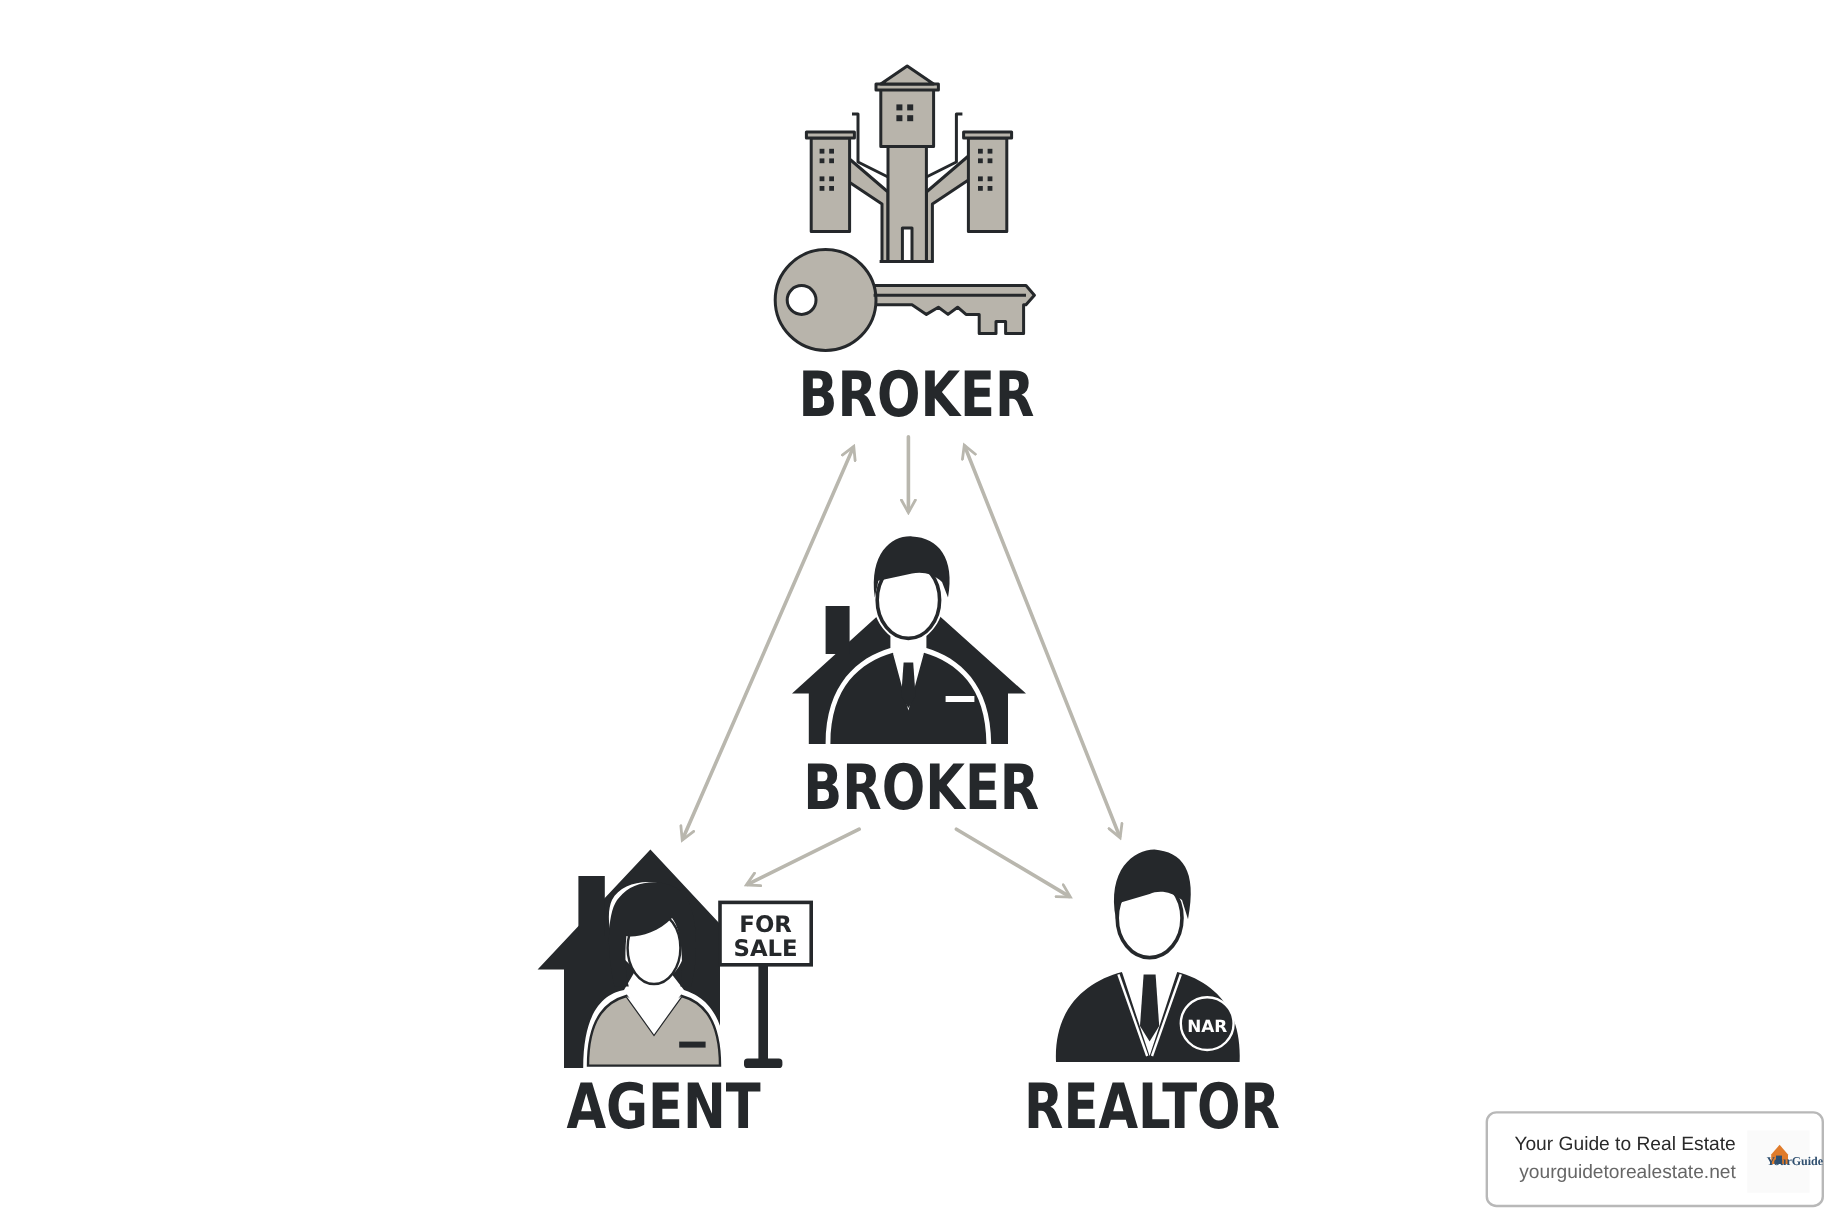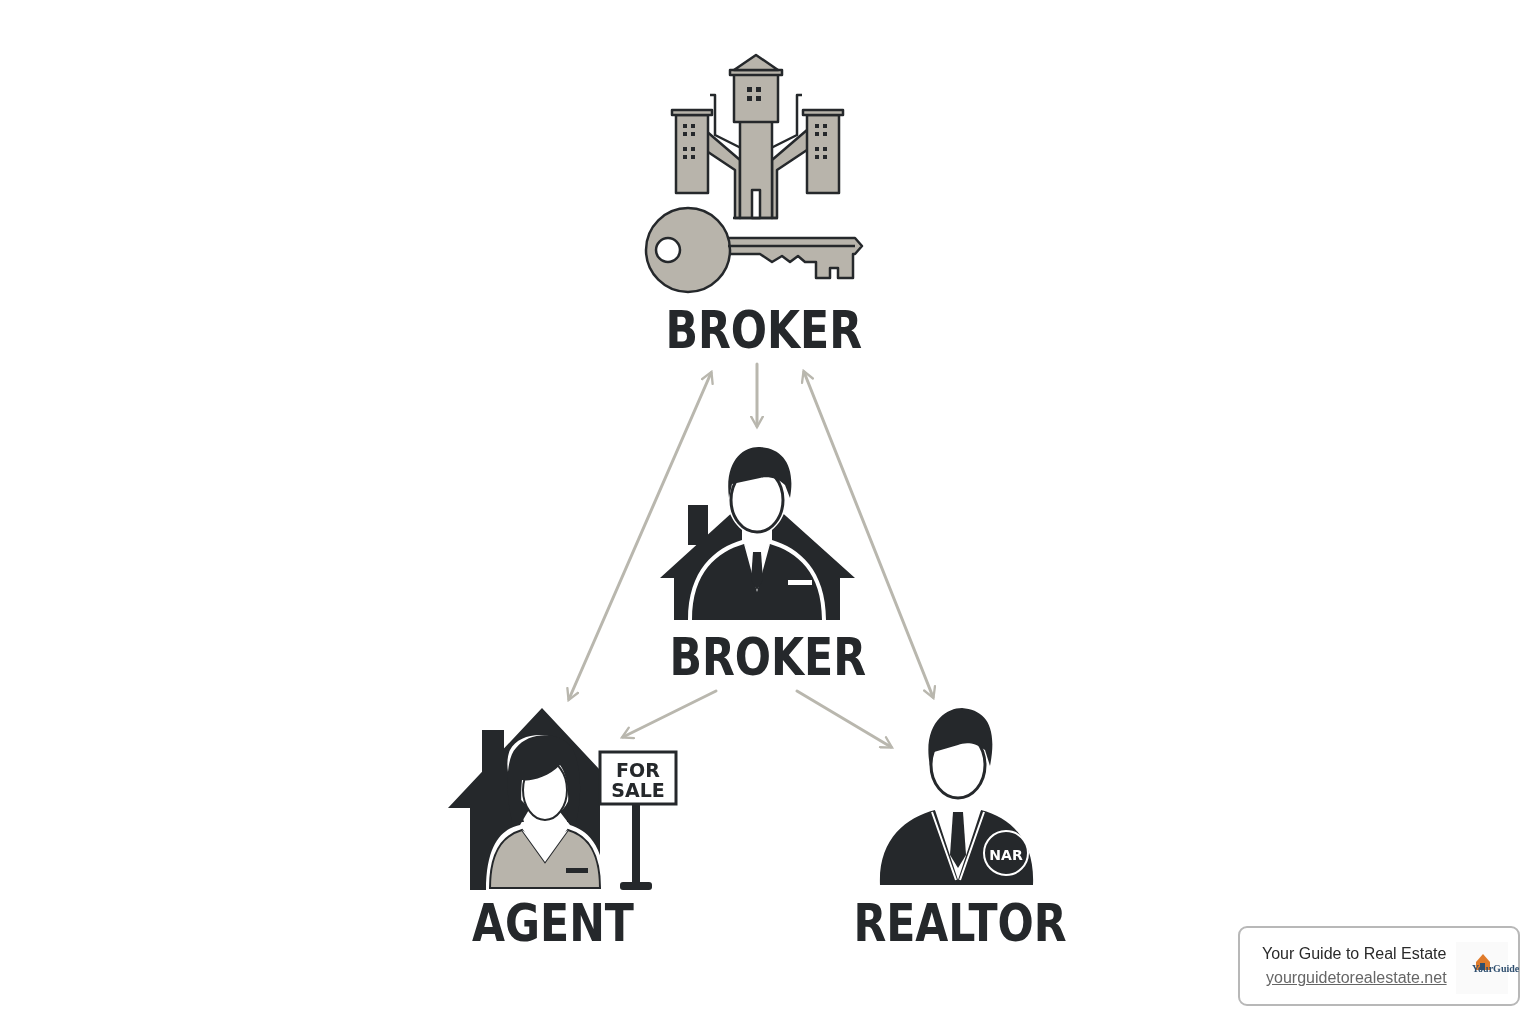--- a/index.html
+++ b/index.html
@@ -1,21 +1,21 @@
 <!DOCTYPE html>
 <html><head>
 <meta charset="utf-8">
 <style>
   html,body{margin:0;padding:0;}
   body{width:1536px;height:1024px;background:#ffffff;position:relative;overflow:hidden;font-family:"Liberation Sans",sans-serif;}
   .canvas{position:absolute;left:0;top:0;width:1536px;height:1024px;}
   .label{position:absolute;font-family:"DejaVu Sans","Liberation Sans",sans-serif;font-weight:bold;color:#25282b;text-align:center;letter-spacing:0px;transform:scaleX(0.82);transform-origin:center;white-space:nowrap;}
   .watermark{position:absolute;left:1238px;top:926px;width:282px;height:80px;border:2px solid #b8b8b8;border-radius:9px;background:#fff;box-sizing:border-box;}
   .wm-title{position:absolute;left:22px;top:17px;font-size:16px;font-weight:normal;color:#2a2a2a;font-family:"Liberation Sans",sans-serif;}
-  .wm-url{position:absolute;left:26px;top:41px;font-size:16px;color:#666;font-family:"Liberation Sans",sans-serif;text-decoration:underline;}
+  .wm-url{position:absolute;left:26px;top:41px;font-size:16px;color:#666;font-family:"Liberation Sans",sans-serif;}
   .wm-logo{position:absolute;left:216px;top:14px;width:52px;height:52px;background:#fafafa;}
   .wm-logo-text{position:absolute;left:16px;top:21px;width:52px;font-size:10px;font-weight:bold;color:#2f4f6f;font-family:"Liberation Serif",serif;}
 </style>
 </head>
 <body>
 
 <div class="canvas">
   <svg width="1536" height="1024" viewBox="0 0 1536 1024" style="position:absolute;left:0;top:0;">
     <defs>
       <marker id="ah" viewBox="0 0 12 12" refX="9" refY="6" markerWidth="14" markerHeight="14" markerUnits="userSpaceOnUse" orient="auto-start-reverse">

